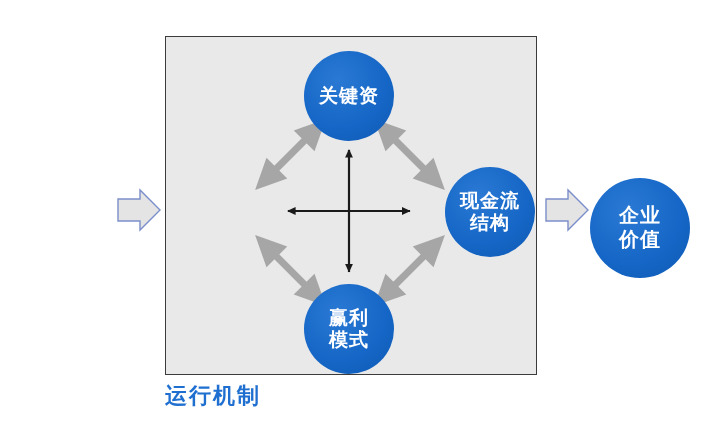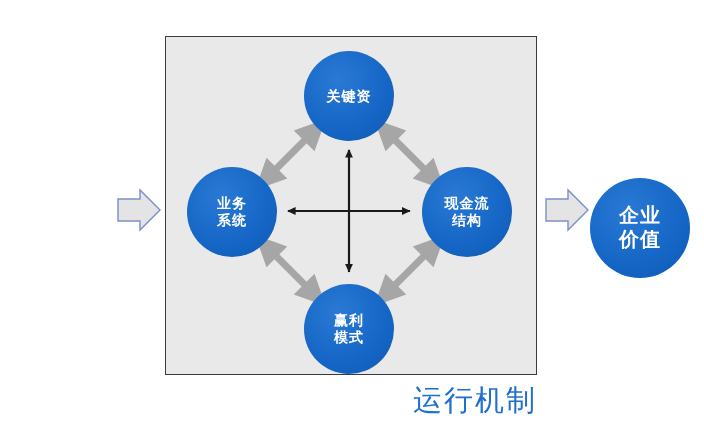--- a/index.html
+++ b/index.html
@@ -52,51 +52,51 @@
 
   .circle-outer {
     width: 100px;
     height: 100px;
     font-size: 20px;
     background: radial-gradient(circle at 38% 32%, #2a79d4 0%, #1566c6 58%, #0f5ab4 100%);
   }
   .circle-inner {
     width: 90px;
     height: 90px;
-    font-size: 14px;
+    font-size: 19px;
     background: radial-gradient(circle at 38% 32%, #2a79d4 0%, #1566c6 58%, #0f5ab4 100%);
   }
 
   #circle-positioning { left: 18px;  top: 160px; }
   #circle-value       { left: 590px; top: 178px; }
 
   #circle-resource { left: 304px; top: 51px; }
   #circle-business { left: 187px; top: 167px; }
-  #circle-cashflow { left: 422px; top: 167px; }
+  #circle-cashflow { left: 445px; top: 167px; }
   #circle-profit   { left: 304px; top: 284px; }
 
   
   #arrows {
     position: absolute;
     left: 0;
     top: 0;
     width: 704px;
     height: 438px;
     pointer-events: none;
   }
 
   
   .caption {
     position: absolute;
     left: 165px;
     top: 381px;
     width: 372px;
-    text-align: right;
-    font-size: 29px;
-    font-weight: normal;
+    text-align: left;
+    font-size: 22px;
+    font-weight: bold;
     color: #1f6fd0;
     letter-spacing: 2px;
     user-select: none;
   }
 </style>
 </head>
 <body>
 
 <div id="canvas">
 
@@ -133,24 +133,20 @@
     <path d="M118,199 L140,199 L140,190 L160,210 L140,230 L140,221 L118,221 Z" fill="#e4e4e4" stroke="#7b8ec9" stroke-width="1.4" stroke-linejoin="miter"></path>
 
     <path d="M546,199 L568,199 L568,190 L588,210 L568,230 L568,221 L546,221 Z" fill="#e4e4e4" stroke="#7b8ec9" stroke-width="1.4" stroke-linejoin="miter"></path>
   </svg>
 
 
   <div class="circle circle-inner" id="circle-resource">
     <span>关键资</span>
   </div>
 
-  <div class="circle circle-inner" id="circle-business">
-    <span>业务</span>
-    <span>系统</span>
-  </div>
 
   <div class="circle circle-inner" id="circle-cashflow">
     <span>现金流</span>
     <span>结构</span>
   </div>
 
   <div class="circle circle-inner" id="circle-profit">
     <span>赢利</span>
     <span>模式</span>
   </div>

